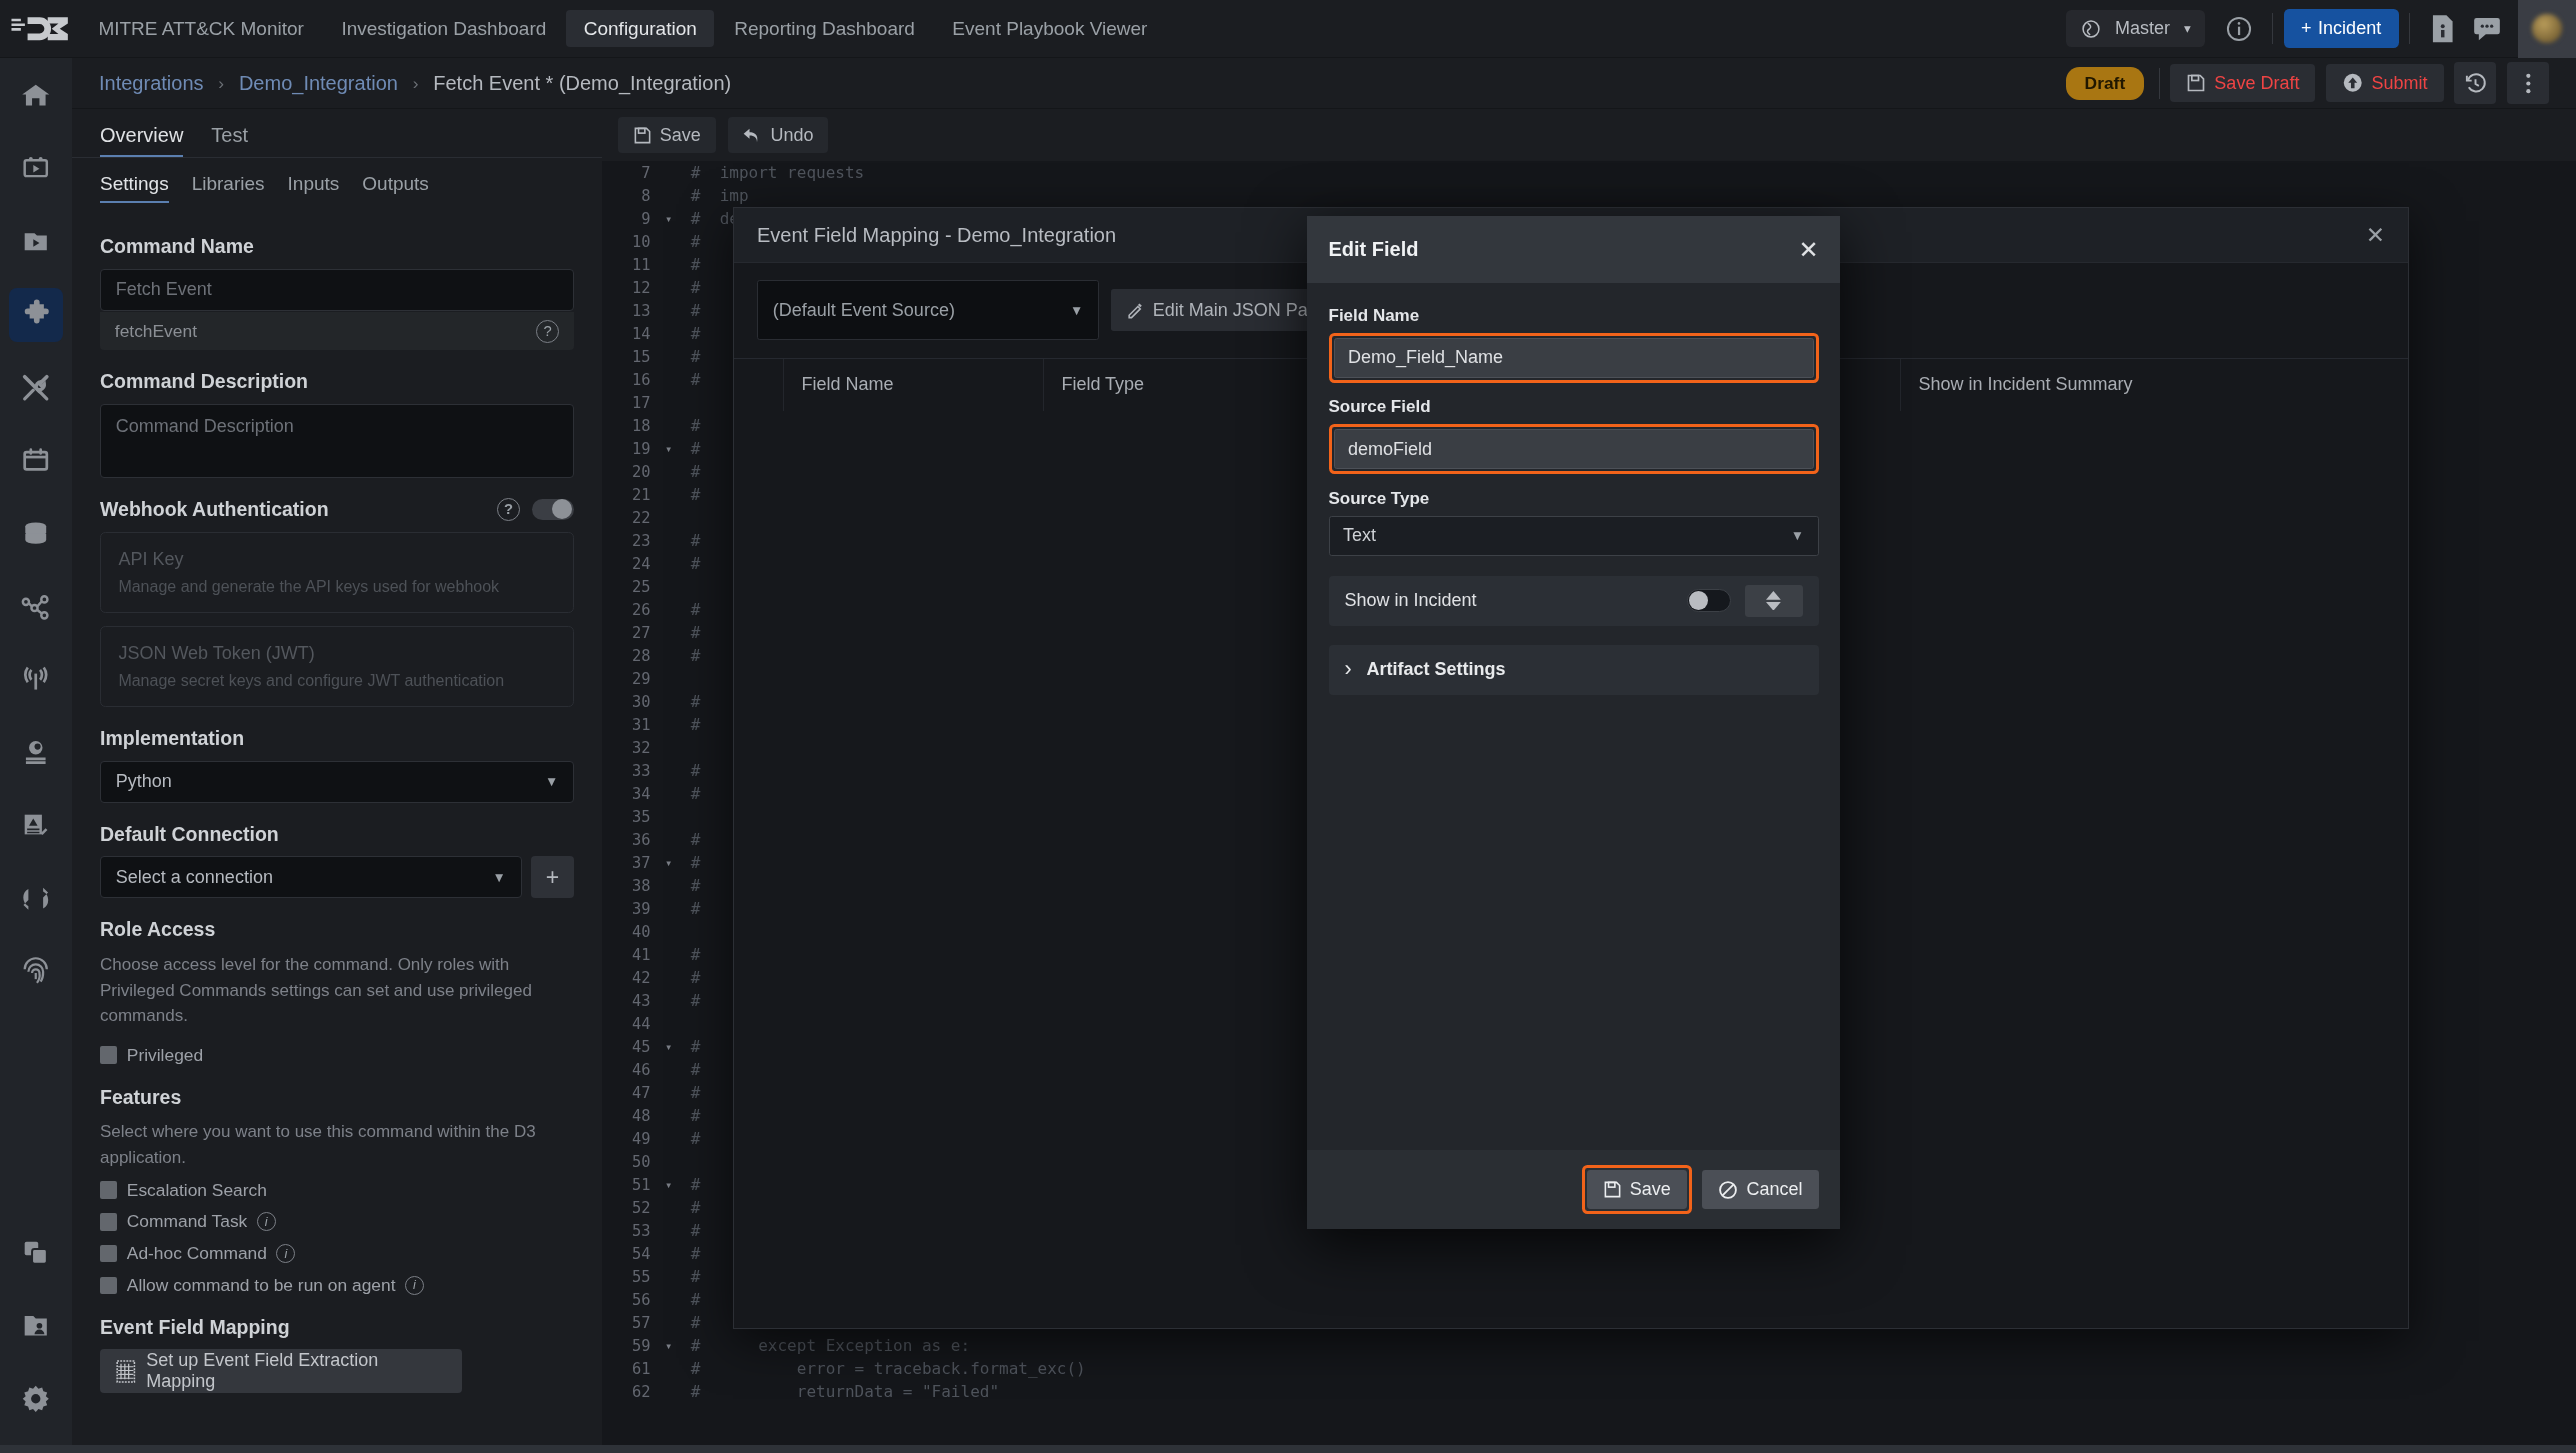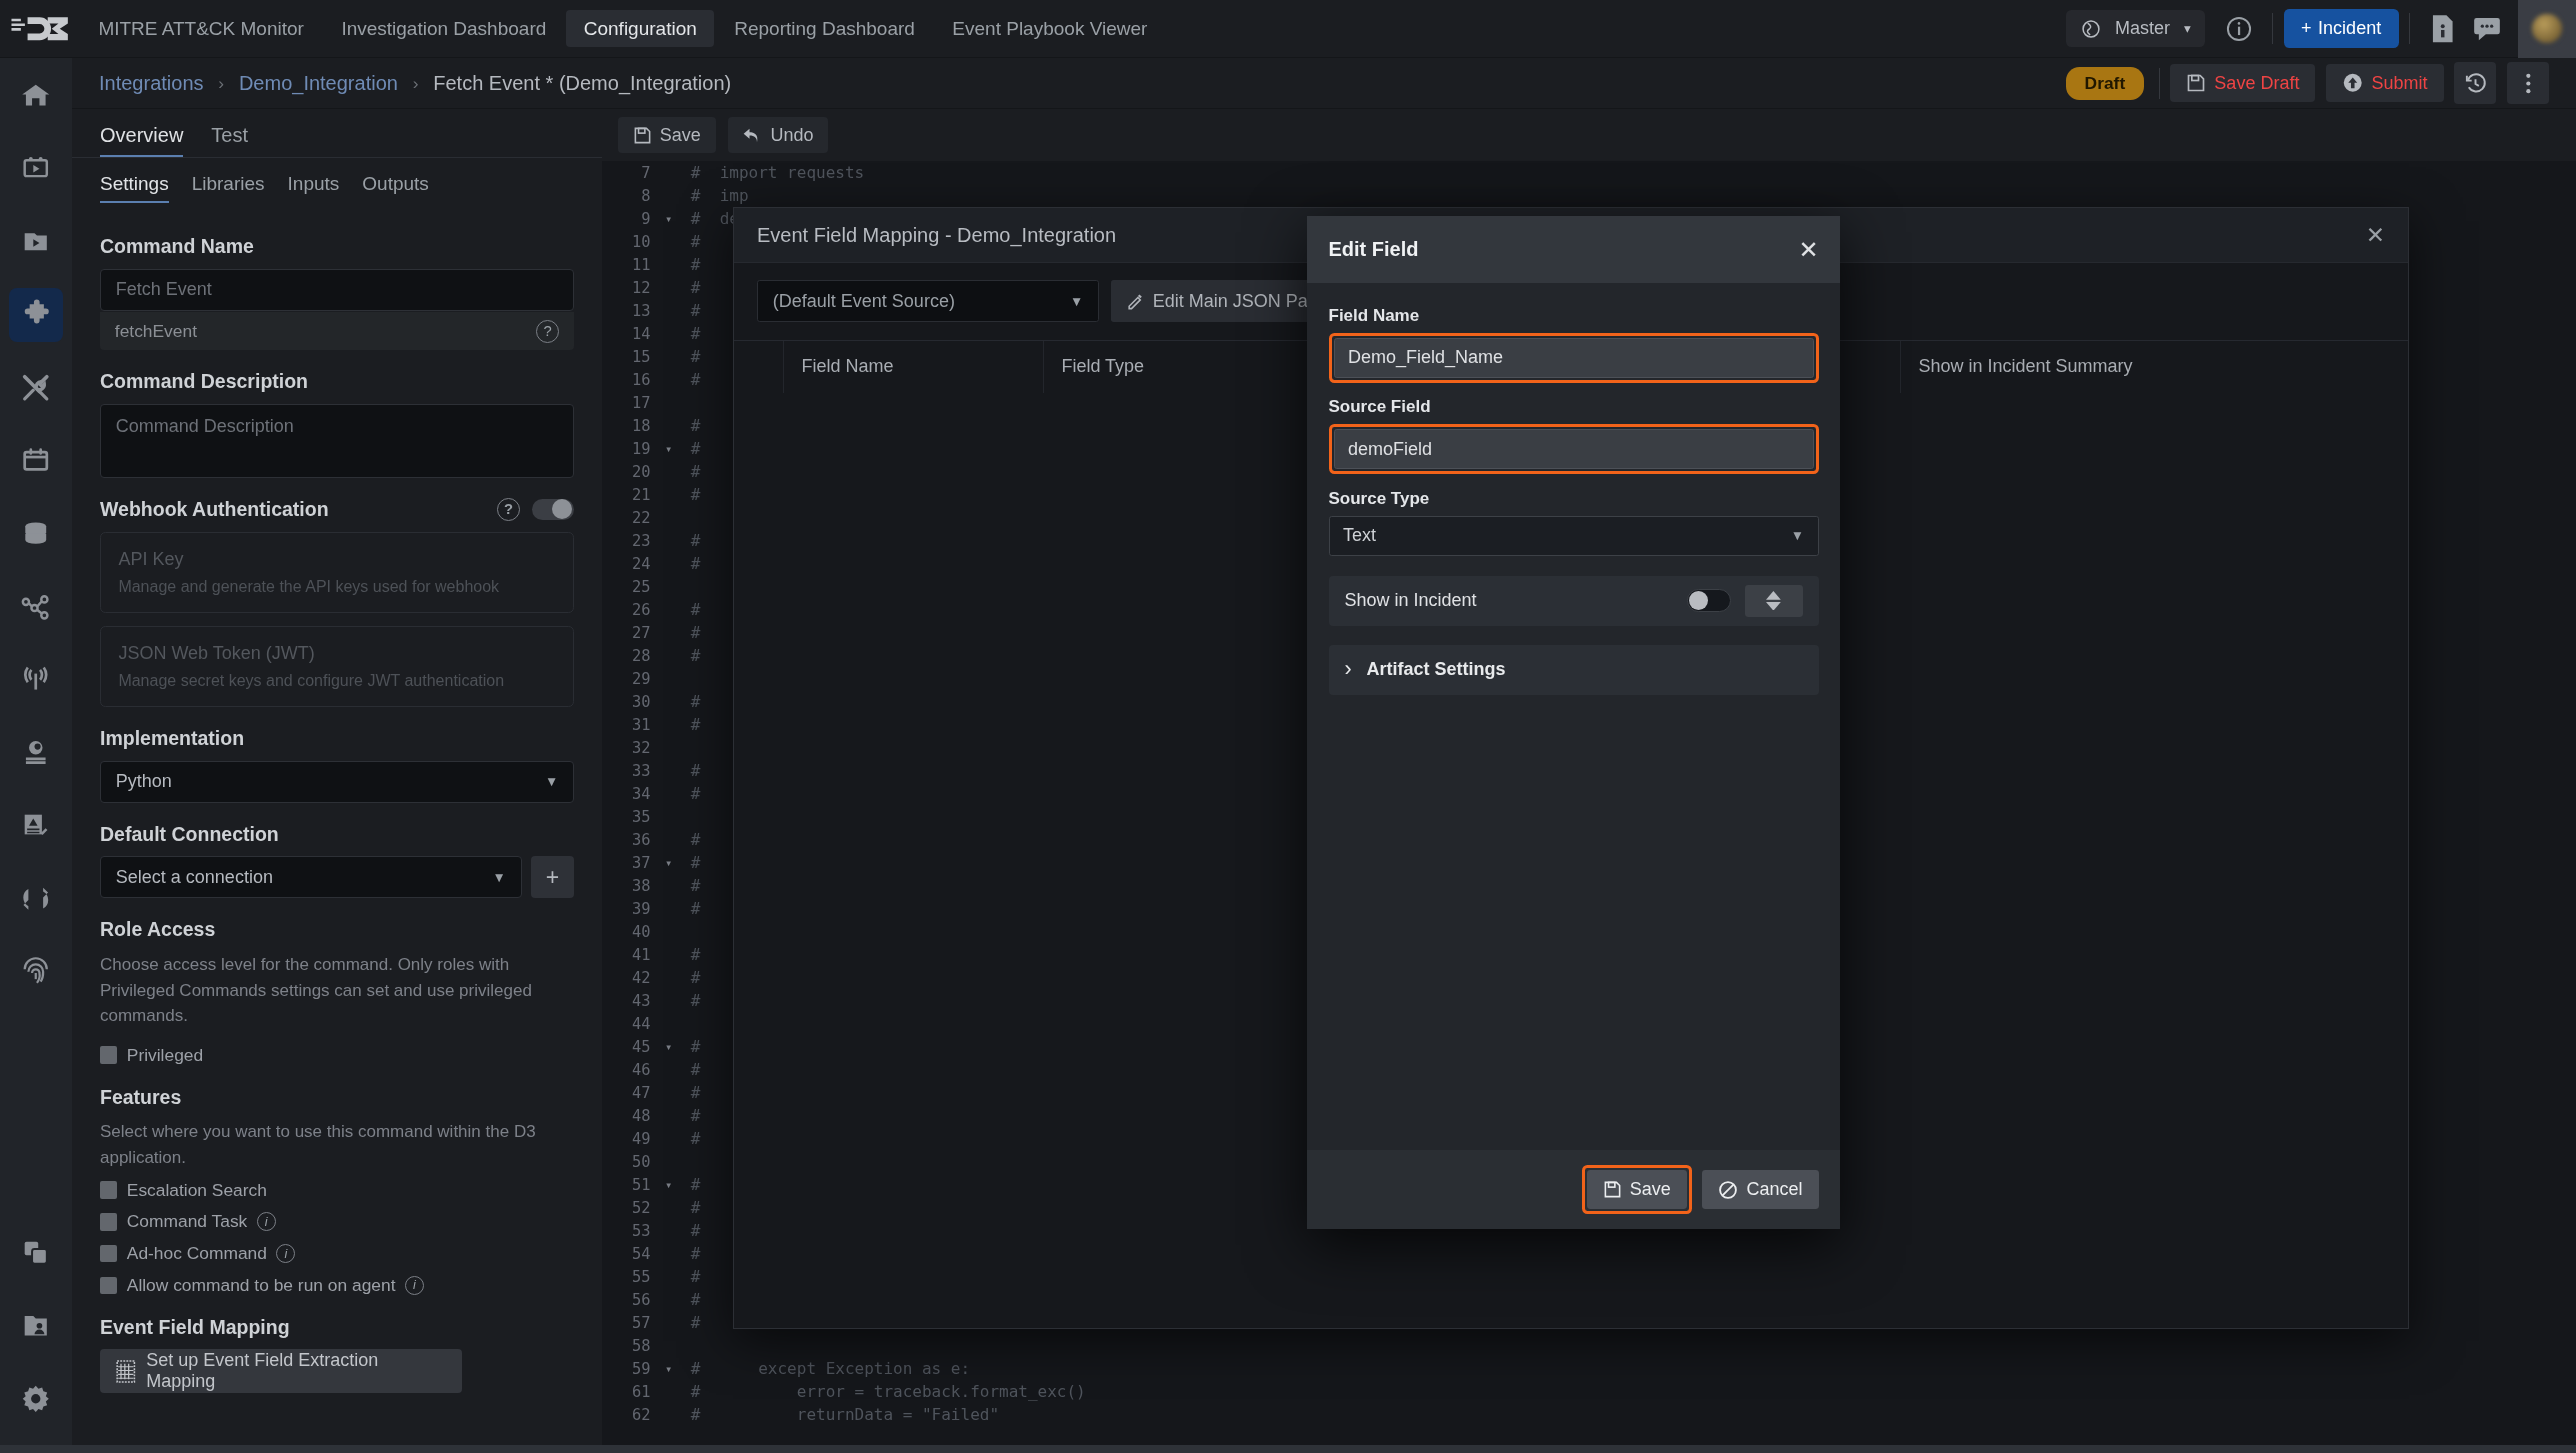--- a/index.html
+++ b/index.html
@@ -205,21 +205,21 @@
   }
   #efm-header {
     height: 55px; background: #1e2126; display: flex; align-items: center;
     padding: 0 23px; border-bottom: 0.7px solid #26292f;
   }
   #efm-title { font-size: 20px; color: #b8bcc2; }
   #efm-close { margin-left: auto; font-size: 23px; color: #9aa0a6; }
   #efm-toolbar { display: flex; align-items: center; gap: 12px; padding: 17.4px 23px; }
   #efm-select {
     background: #0d0f12; border: 0.7px solid #2a2d33; border-radius: 2.7px;
-    width: 342px; height: 42px; display: flex; align-items: center;
+    width: 342px; height: 60px; display: flex; align-items: center;
     padding: 0 14.8px; font-size: 18px; color: #9aa0a6; justify-content: space-between;
   }
   #efm-jsonbtn {
     background: #2a2d33; border-radius: 2.7px; height: 42px; display: flex;
     align-items: center; gap: 8px; padding: 0 14.8px; font-size: 18px; color: #b0b4ba;
   }
   #efm-table { border-top: 0.7px solid #262930; }
   #efm-thead { display: flex; height: 52px; align-items: center; }
   .th {
     font-size: 18px; color: #a9adb3; padding: 0 17.4px; height: 52px;
@@ -869,25 +869,20 @@
         <span class="ln">56</span>
         <span class="fold"></span>
         <span class="ctext">#</span>
       </div>
       <div class="code-line">
         <span class="ln">57</span>
         <span class="fold"></span>
         <span class="ctext">#          returnData = "Successful"</span>
       </div>
       <div class="code-line">
-        <span class="ln">58</span>
-        <span class="fold"></span>
-        <span class="ctext"></span>
-      </div>
-      <div class="code-line">
         <span class="ln">59</span>
         <span class="fold">▾</span>
         <span class="ctext">#      except Exception as e:</span>
       </div>
       <div class="code-line">
         <span class="ln">61</span>
         <span class="fold"></span>
         <span class="ctext">#          error = traceback.format_exc()</span>
       </div>
       <div class="code-line">

